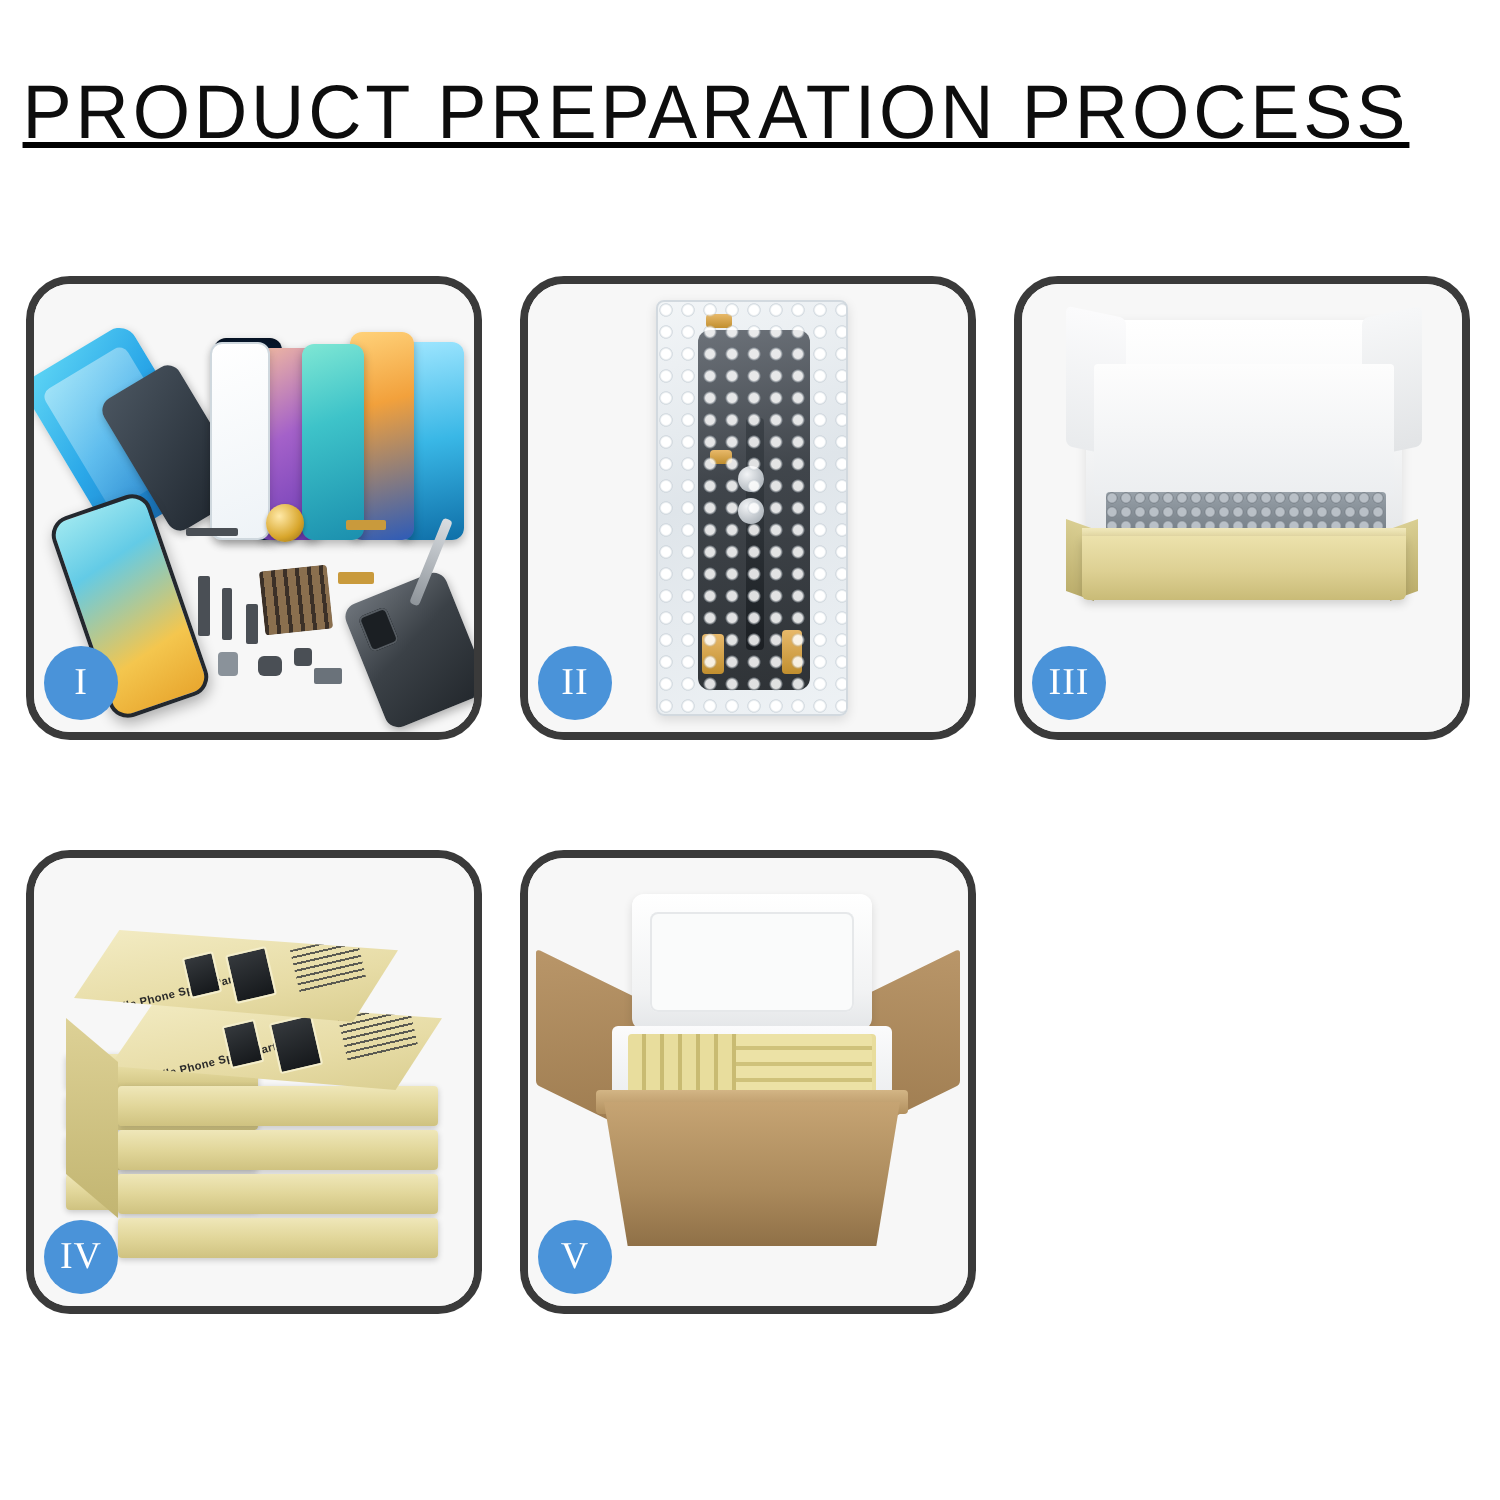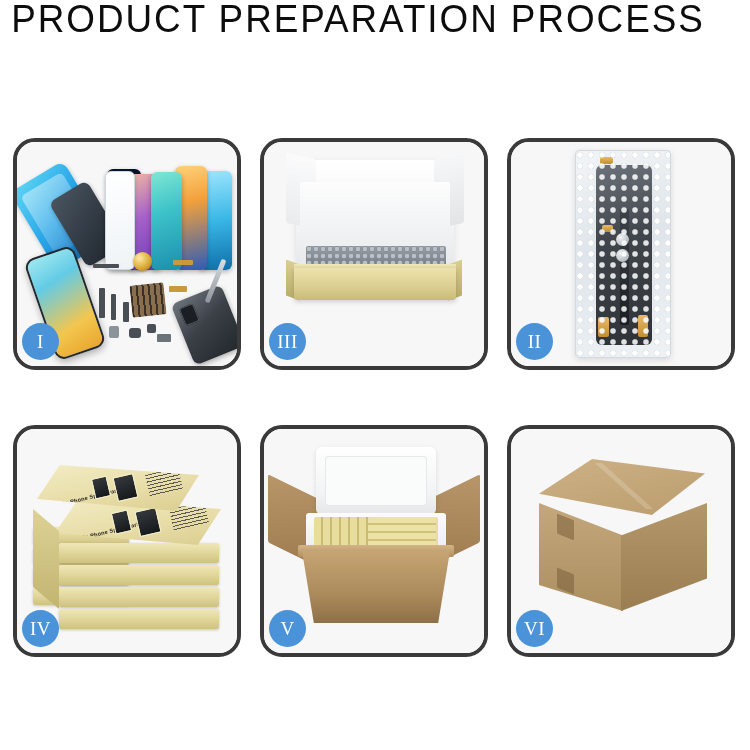--- a/index.html
+++ b/index.html
@@ -7,21 +7,21 @@
   body {
     width: 750px;
     height: 750px;
     background: #ffffff;
     font-family: "Liberation Sans", sans-serif;
     overflow: hidden;
     position: relative;
   }
 
   
-  .header { width: 716px; text-align: center; }
+  .header { width: 716px; padding-top: 38px; text-align: center; text-decoration: underline; }
 
   .page-title {
     font-family: "Liberation Sans", sans-serif;
     font-size: 38px;
     font-weight: 500;
     letter-spacing: 2.0px;
     color: #0d0d0d;
     line-height: 1.05;
     transform: scaleX(0.97);
   }
@@ -414,50 +414,50 @@
         <i style="left:68px; top:84px; width:14px; height:8px;  background:#6a727a;"></i>
         <div class="p1-backcover"></div>
         <div class="p1-tool"></div>
       </div>
     </div>
     <div class="badge">I</div>
   </div>
 
   <div class="panel">
     <div class="panel-stage">
-      <div class="p3-lid"></div>
-      <div class="p3-foam"></div>
-      <div class="p3-bubbles"></div>
-      <div class="p3-boxleft"></div>
-      <div class="p3-boxright"></div>
-      <div class="p3-rim"></div>
-      <div class="p3-boxfront"></div>
-    </div>
-    <div class="badge">III</div>
-  </div>
-
-  <div class="panel">
-    <div class="panel-stage">
       <div class="p2-bag">
         <div class="p2-part"></div>
         <div class="p2-flex"></div>
         <div class="p2-conn" style="left:24px; top:6px;  width:13px; height:7px;"></div>
         <div class="p2-conn" style="left:26px; top:74px; width:11px; height:7px;"></div>
         <div class="p2-conn" style="left:22px; top:166px;width:11px; height:20px;"></div>
         <div class="p2-conn" style="left:62px; top:164px;width:10px; height:22px;"></div>
         <div class="p2-dot" style="left:40px; top:82px;"></div>
         <div class="p2-dot" style="left:40px; top:98px;"></div>
         <div class="p2-overlay"></div>
       </div>
     </div>
     <div class="badge">II</div>
   </div>
 
   <div class="panel">
     <div class="panel-stage">
+      <div class="p3-lid"></div>
+      <div class="p3-foam"></div>
+      <div class="p3-bubbles"></div>
+      <div class="p3-boxleft"></div>
+      <div class="p3-boxright"></div>
+      <div class="p3-rim"></div>
+      <div class="p3-boxfront"></div>
+    </div>
+    <div class="badge">III</div>
+  </div>
+
+  <div class="panel">
+    <div class="panel-stage">
       <div class="p4-stack">
 
         <div class="p4-box" style="left:2px;  top:84px;  width:96px; height:18px;"></div>
         <div class="p4-box" style="left:2px;  top:104px; width:96px; height:18px;"></div>
         <div class="p4-box" style="left:2px;  top:124px; width:96px; height:18px;"></div>
         <div class="p4-box" style="left:2px;  top:144px; width:96px; height:18px;"></div>
 
         <div class="p4-box" style="left:28px; top:100px; width:160px; height:20px;"></div>
         <div class="p4-box" style="left:28px; top:122px; width:160px; height:20px;"></div>
         <div class="p4-box" style="left:28px; top:144px; width:160px; height:20px;"></div>
@@ -492,25 +492,14 @@
       <div class="p5-foamLid"></div>
       <div class="p5-foamBox"></div>
       <div class="p5-inner"></div>
       <div class="p5-inner2"></div>
       <div class="p5-cartonRim"></div>
       <div class="p5-cartonBody"></div>
     </div>
     <div class="badge">V</div>
   </div>
 
-  <div class="panel">
-    <div class="panel-stage">
-      <div class="p6-top"></div>
-      <div class="p6-left"></div>
-      <div class="p6-right"></div>
-      <div class="p6-seam"></div>
-      <div class="p6-tapeA"></div>
-      <div class="p6-tapeB"></div>
-    </div>
-    <div class="badge">VI</div>
-  </div>
 
 </div>
 
 </body></html>

